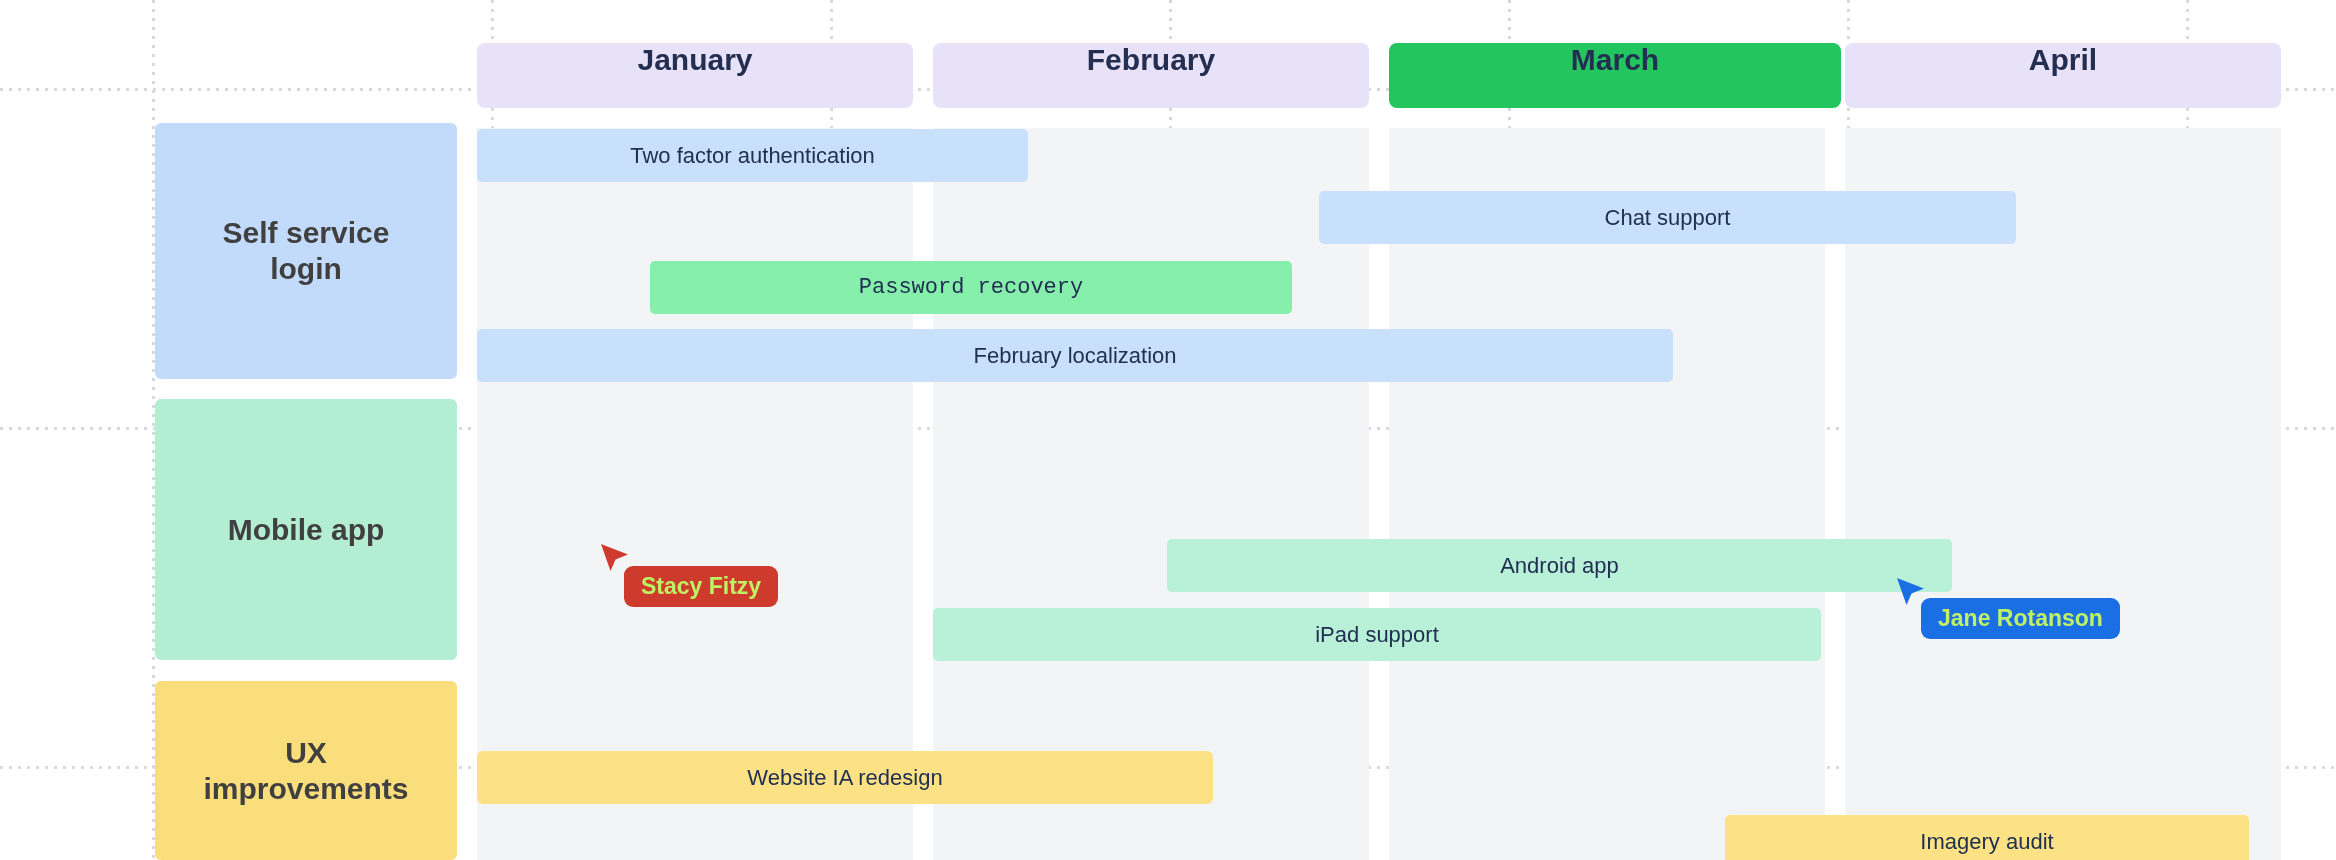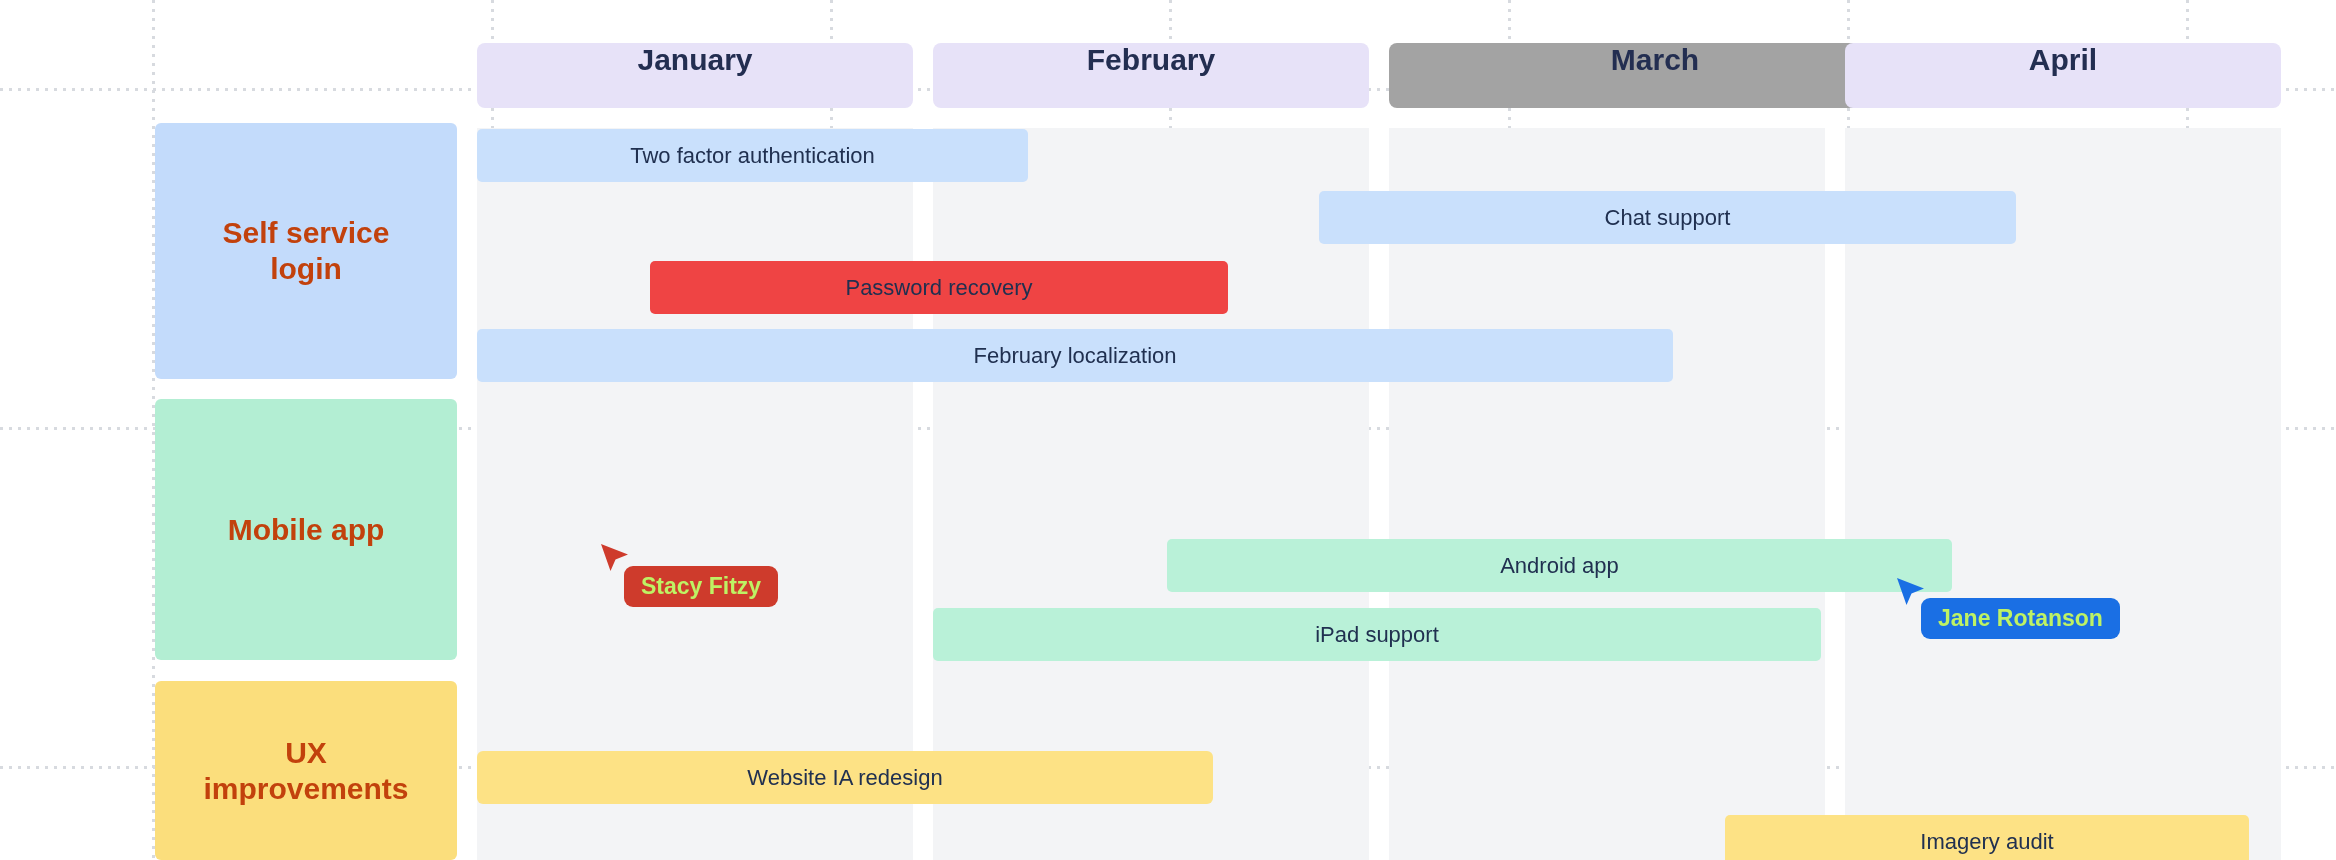--- a/index.html
+++ b/index.html
@@ -9,21 +9,21 @@
   }
   .vline{position:absolute;top:0;bottom:0;width:3px;
     background:repeating-linear-gradient(to bottom,#D7DADF 0 3px,transparent 3px 9px);}
   .hline{position:absolute;left:0;right:0;height:3px;
     background:repeating-linear-gradient(to right,#D7DADF 0 3px,transparent 3px 9px);}
   .band{position:absolute;top:128px;bottom:0;background:#F3F4F6;}
   .month{position:absolute;top:43px;height:65px;border-radius:8px;
     background:#E7E2F8;color:#232E51;font-size:30px;font-weight:bold;
     display:flex;align-items:flex-start;justify-content:center;}
   .cat{position:absolute;left:155px;width:302px;border-radius:6px;
-    color:#c2410c;font-size:30px;font-weight:bold;line-height:36px;text-align:center;
+    color:#404040;font-size:30px;font-weight:bold;line-height:36px;text-align:center;
     display:flex;align-items:center;justify-content:center;box-sizing:border-box;padding:12px 44px;}
   .task{position:absolute;height:53px;border-radius:5px;
     color:#203050;font-size:22px;
     display:flex;align-items:center;justify-content:center;white-space:nowrap;}
   .cursor{position:absolute;}
   .cursor svg{display:block;}
   .cursor-label{position:absolute;border-radius:9px;color:#bef264;
     font-size:23px;font-weight:bold;white-space:nowrap;
     display:flex;align-items:center;justify-content:center;padding:0 17px;height:41px;}
 </style>
@@ -43,21 +43,21 @@
     <div class="hline" style="top: 766px;"></div>
     <div class="band" style="left: 477px; width: 436px; background: rgb(243, 244, 246);"></div>
     <div class="month" style="left: 477px; width: 436px; background: rgb(231, 226, 248);">
       <span>January</span>
     </div>
     <div class="band" style="left: 933px; width: 436px; background: rgb(243, 244, 246);"></div>
     <div class="month" style="left: 933px; width: 436px; background: rgb(231, 226, 248);">
       <span>February</span>
     </div>
     <div class="band" style="left: 1389px; width: 436px; background: rgb(243, 244, 246);"></div>
-    <div class="month" style="left: 1389px; width: 452px; background: #a3a3a3; padding-left: 40px;">
+    <div class="month" style="left: 1389px; width: 452px; background: #22c55e;">
       <span>March</span>
     </div>
     <div class="band" style="left: 1845px; width: 436px; background: rgb(243, 244, 246);"></div>
     <div class="month" style="left: 1845px; width: 436px; background: rgb(231, 226, 248);">
       <span>April</span>
     </div>
     <div class="cat" style="top: 123px; height: 256px; background: rgb(195, 219, 251);">
       <span>Self service login</span>
     </div>
     <div class="cat" style="top: 681px; height: 179px; background: rgb(251, 222, 124);">
@@ -65,21 +65,21 @@
     </div>
     <div class="cat" style="top: 399px; height: 261px; background: rgb(179, 238, 211);">
       <span>Mobile app</span>
     </div>
     <div class="task" style="left: 477px; top: 129px; width: 551px; background: rgb(201, 224, 252);">
       <span>Two factor authentication</span>
     </div>
     <div class="task" style="left: 1319px; top: 191px; width: 697px; background: rgb(201, 224, 252);">
       <span>Chat support</span>
     </div>
-    <div class="task" style="left: 650px; top: 261px; width: 578px; background: #ef4444;">
+    <div class="task" style="left: 650px; top: 261px; width: 642px; background: #86efac; font-family: Liberation Mono, monospace;">
       <span>Password recovery</span>
     </div>
     <div class="task" style="left: 477px; top: 329px; width: 1196px; background: rgb(201, 224, 252);">
       <span>February localization</span>
     </div>
     <div class="task" style="left: 1167px; top: 539px; width: 785px; background: rgb(185, 241, 216);">
       <span>Android app</span>
     </div>
     <div class="task" style="left: 933px; top: 608px; width: 888px; background: rgb(185, 241, 216);">
       <span>iPad support</span>

